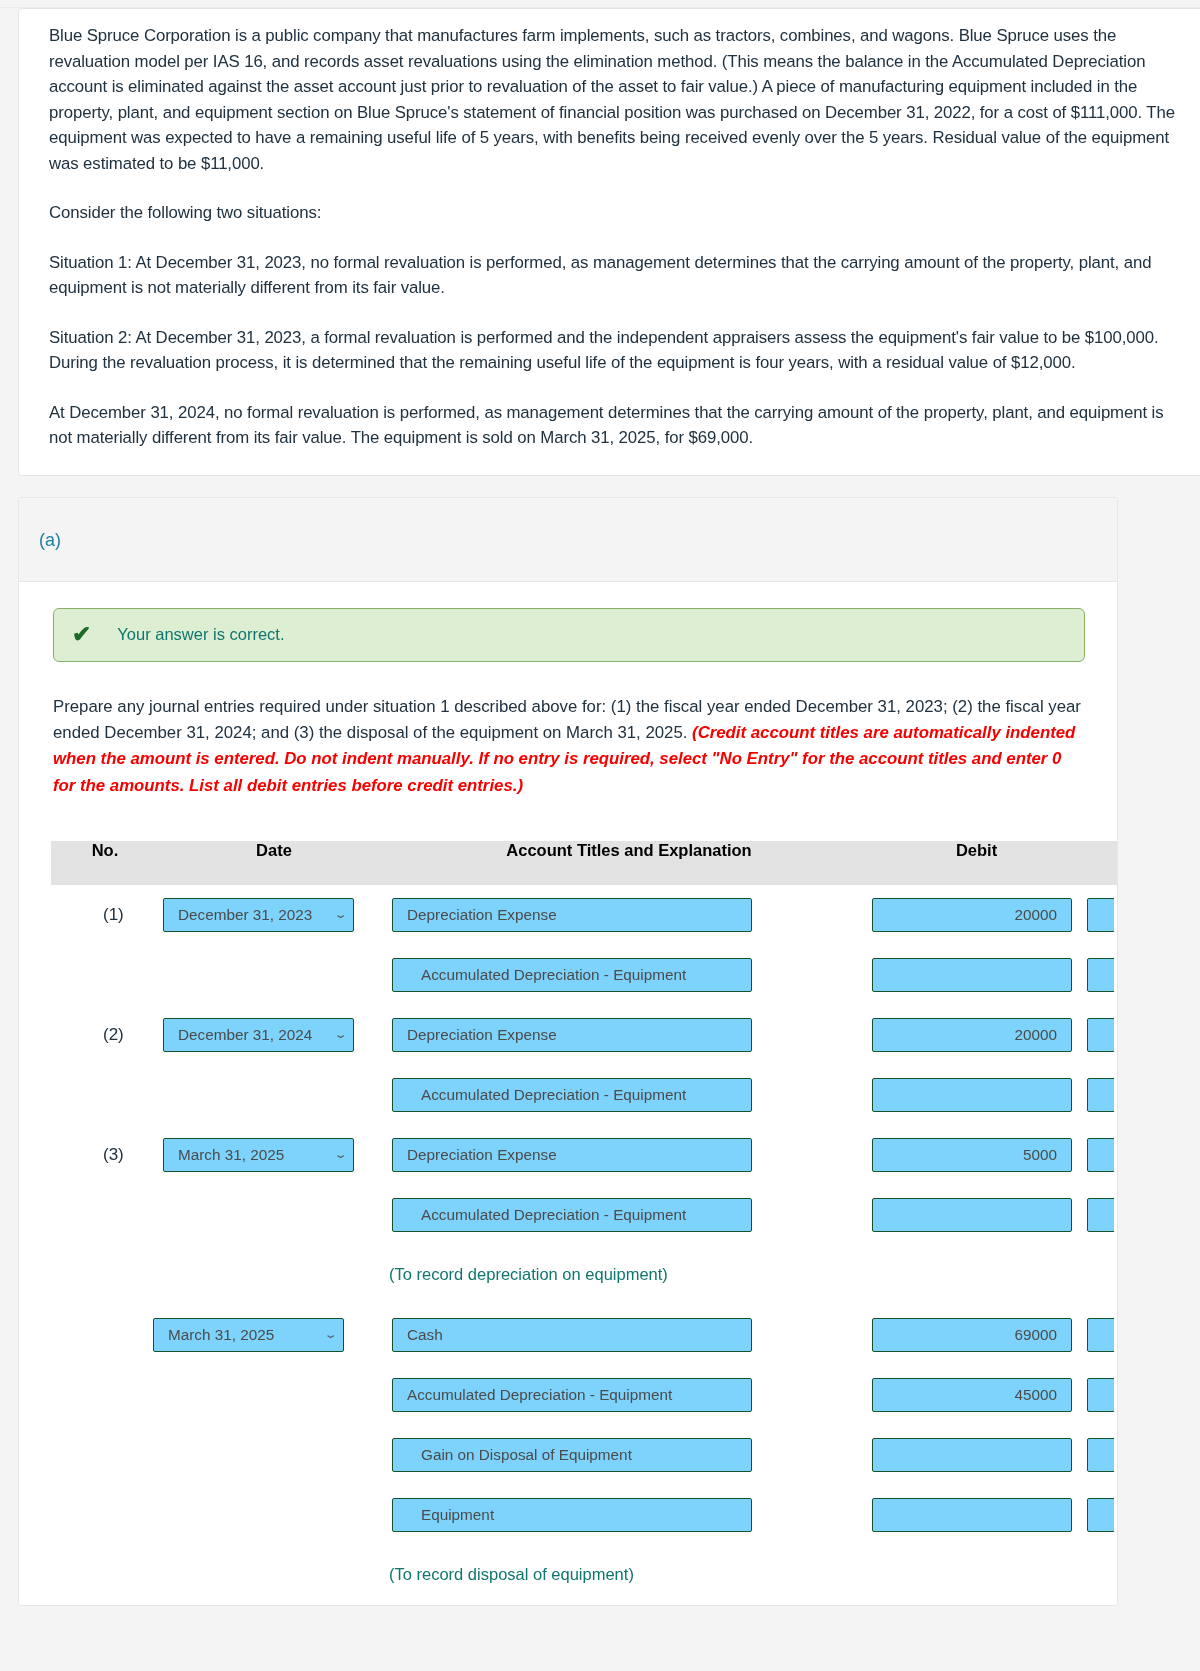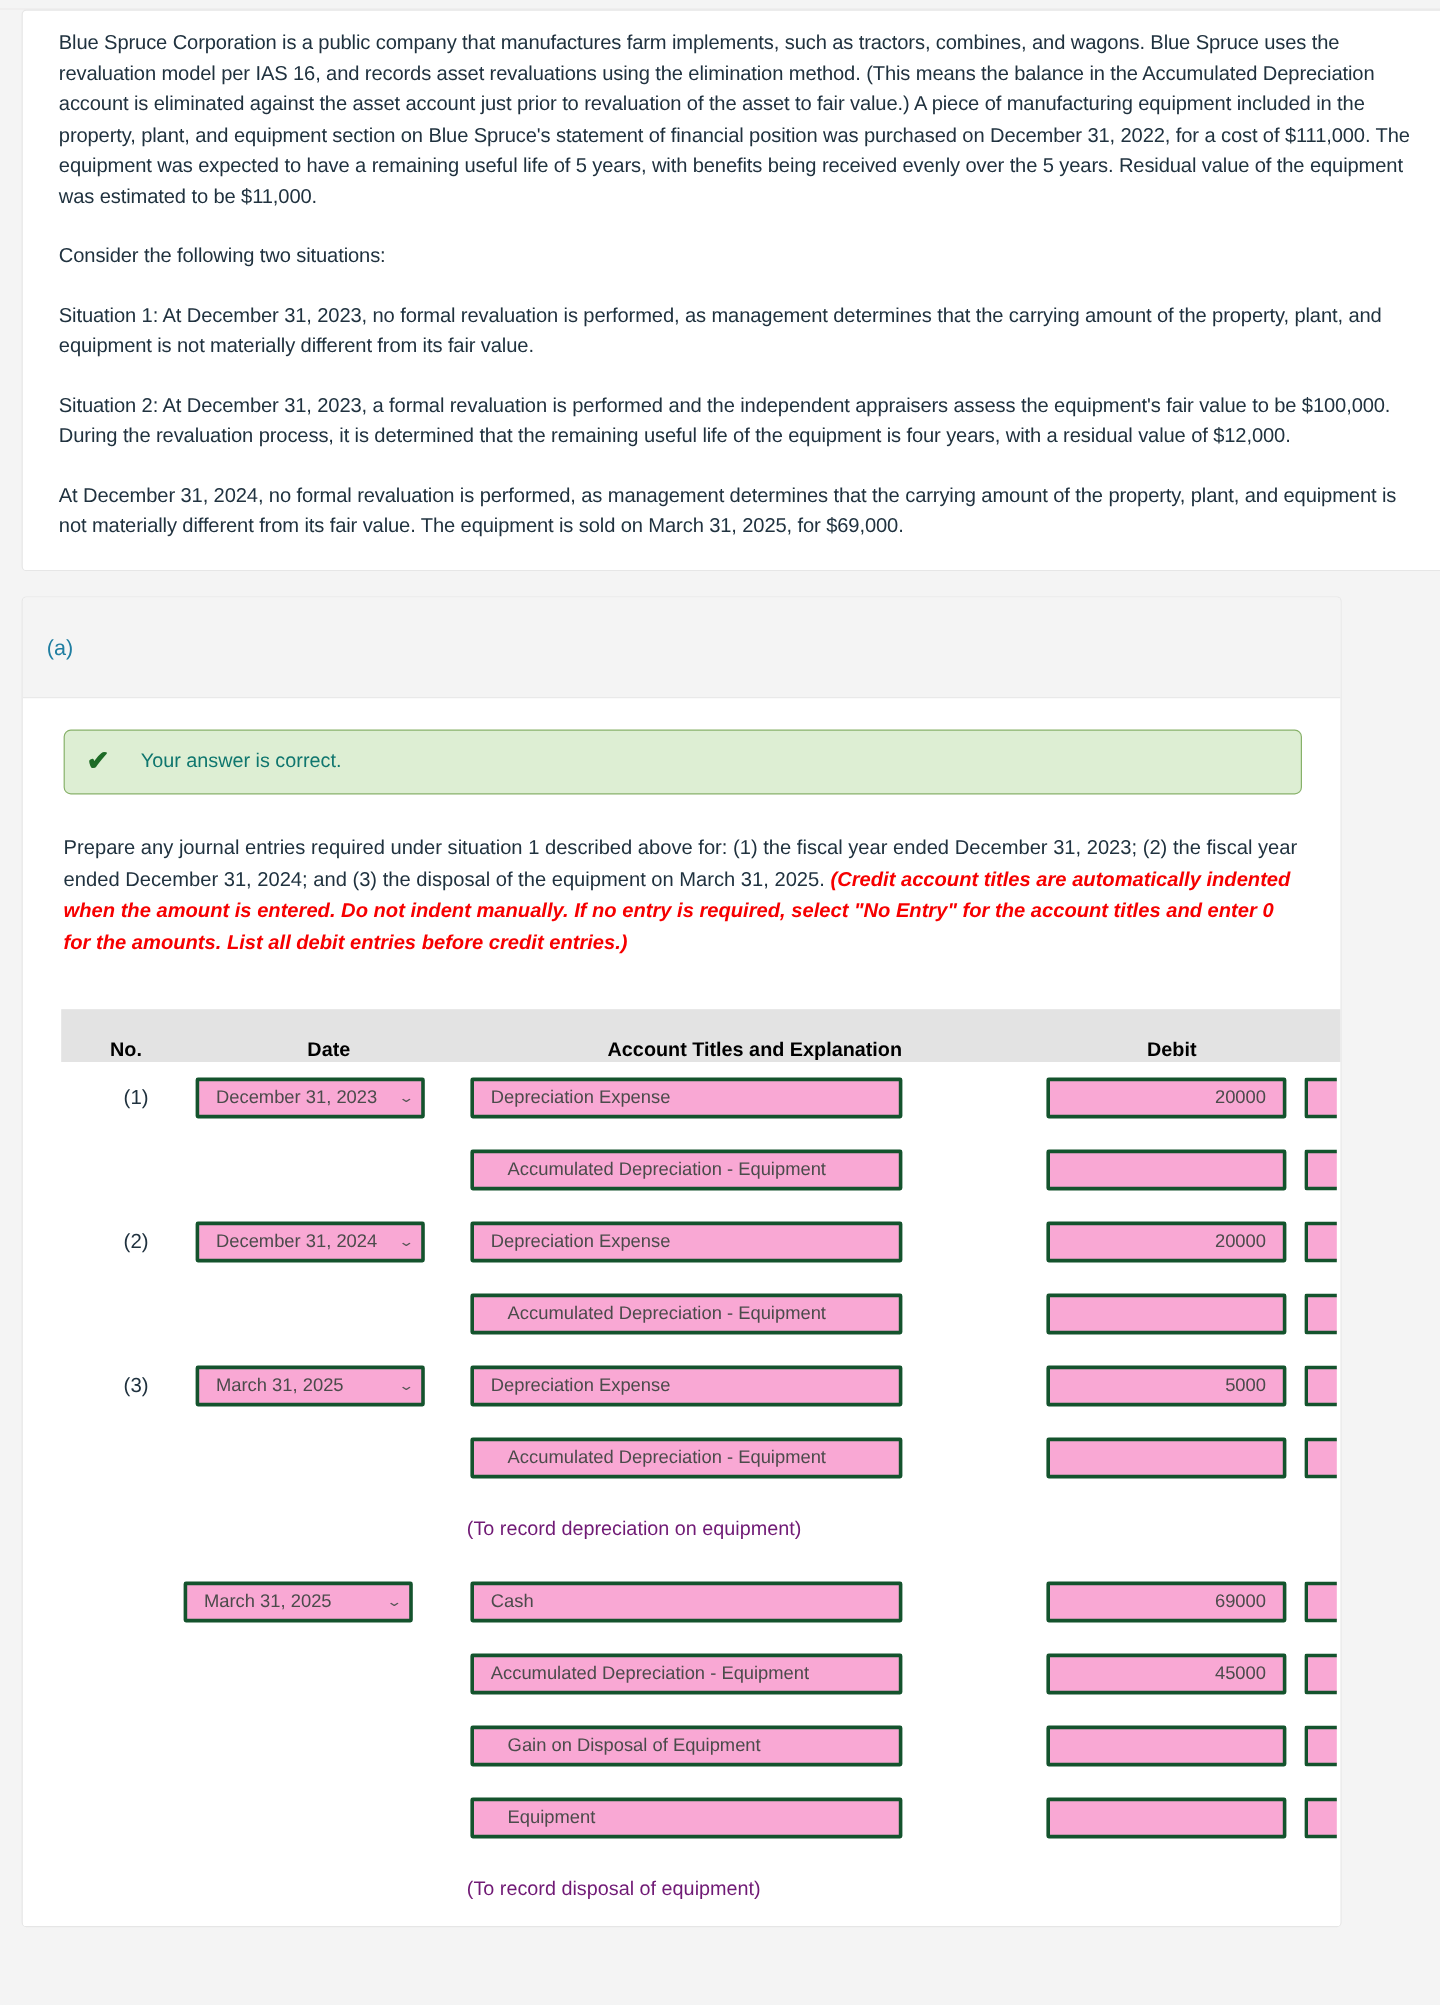--- a/index.html
+++ b/index.html
@@ -108,21 +108,21 @@
   
   .journal {
     margin-top: 42px;
     position: relative;
     width: 1115px;
   }
   .jrow-head {
     display: flex;
     background: #e3e3e3;
     height: 44px;
-    align-items: flex-end;
+    align-items: flex-start;
     font-weight: bold;
     font-size: 16.5px;
     color: #000;
   }
   .c-no   { width: 108px; flex: 0 0 108px; text-align: center; }
   .c-date { width: 230px; flex: 0 0 230px; text-align: center; }
   .c-acct { width: 480px; flex: 0 0 480px; text-align: center; }
   .c-deb  { width: 215px; flex: 0 0 215px; text-align: center; }
   .c-cred { width: 215px; flex: 0 0 215px; text-align: center; }
 
@@ -134,22 +134,22 @@
   .jrow .c-no {
     font-size: 17px;
     color: #20323f;
     text-align: left;
     padding-left: 52px;
     box-sizing: border-box;
   }
 
   
   .fld {
-    background: #f9a8d4;
-    border: 3px solid #14532d;
+    background: #7dd3fc;
+    border: 1px solid #14532d;
     border-radius: 2px;
     box-sizing: border-box;
     height: 34px;
     font-family: "Liberation Sans", sans-serif;
     font-size: 15.3px;
     color: #4b4b4b;
     display: flex;
     align-items: center;
   }
   .sel {
@@ -184,21 +184,21 @@
     width: 200px;
     flex: 0 0 200px;
   }
   .cell { display: flex; }
   .cell.c-date { justify-content: flex-start; padding-left: 0; }
   .cell.c-acct { justify-content: flex-start; padding-left: 3px; }
   .cell.c-deb  { justify-content: flex-start; padding-left: 0; }
 
   .memo {
     font-size: 16.5px;
-    color: #701a75;
+    color: #0f766e;
     padding-left: 0;
   }
   .jrow.memo-row { min-height: 60px; align-items: center; }
   .jrow.memo-row .c-acct { text-align: left; padding-left: 0; }
 </style>
 </head>
 <body>
 
 <div class="page">
 

